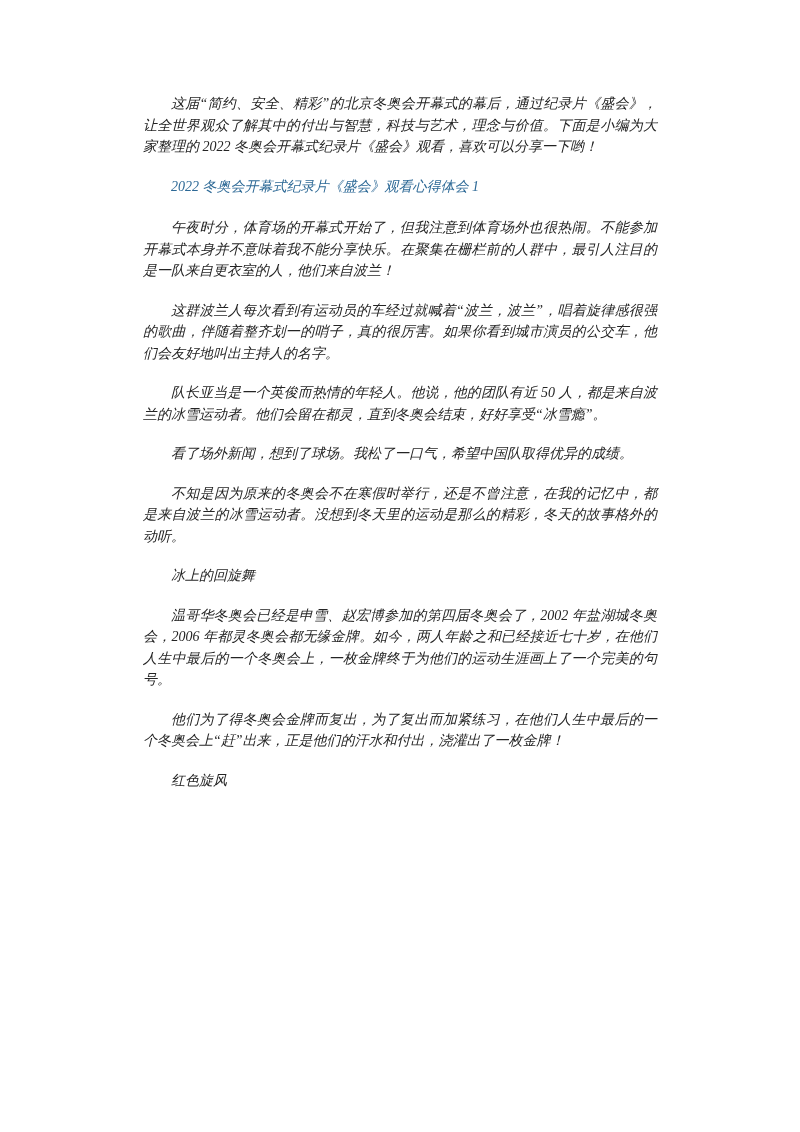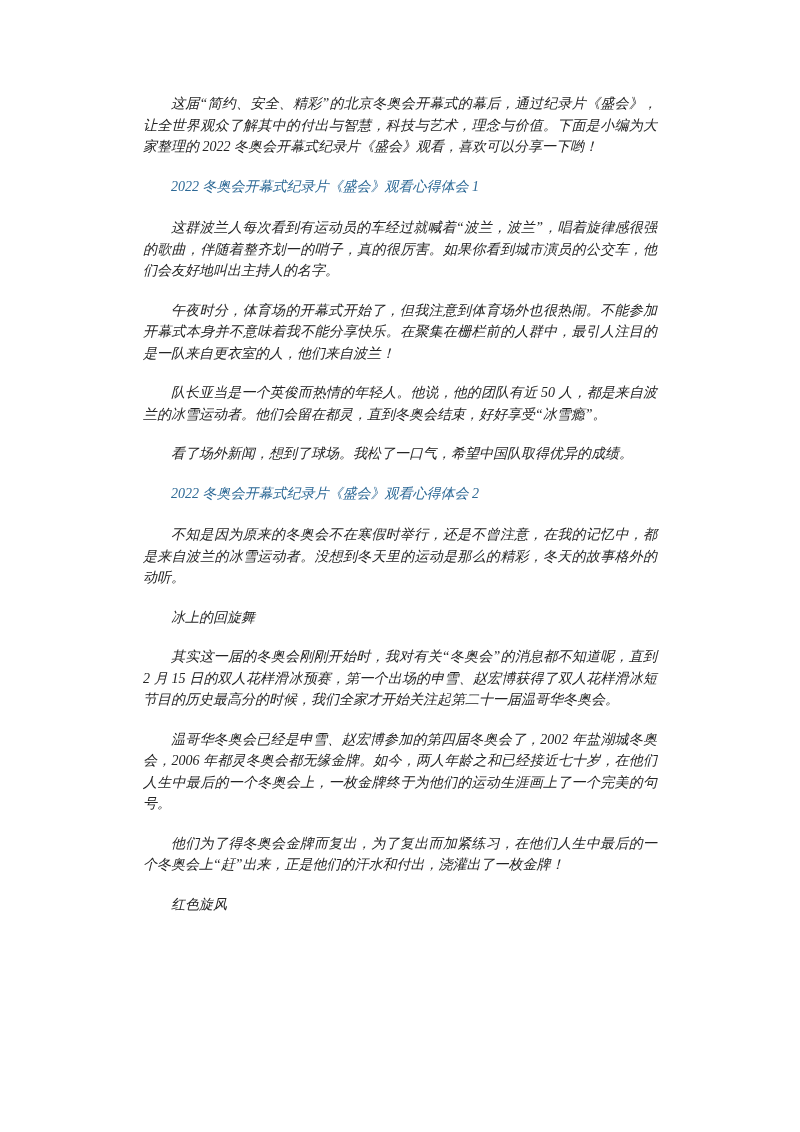--- a/index.html
+++ b/index.html
@@ -50,25 +50,23 @@
     text-align: left;
   }
 </style>
 </head>
 <body>
 
 <div class="page">
   <div class="doc-content" id="doc-content">
       <p class="paragraph">这届“简约、安全、精彩”的北京冬奥会开幕式的幕后，通过纪录片《盛会》，让全世界观众了解其中的付出与智慧，科技与艺术，理念与价值。下面是小编为大家整理的 2022 冬奥会开幕式纪录片《盛会》观看，喜欢可以分享一下哟！</p>
       <h2 class="heading">2022 冬奥会开幕式纪录片《盛会》观看心得体会 1</h2>
+      <p class="paragraph">午夜时分，体育场的开幕式开始了，但我注意到体育场外也很热闹。不能参加开幕式本身并不意味着我不能分享快乐。在聚集在栅栏前的人群中，最引人注目的是一队来自更衣室的人，他们来自波兰！</p>
       <p class="paragraph">这群波兰人每次看到有运动员的车经过就喊着“波兰，波兰”，唱着旋律感很强的歌曲，伴随着整齐划一的哨子，真的很厉害。如果你看到城市演员的公交车，他们会友好地叫出主持人的名字。</p>
-      <p class="paragraph">午夜时分，体育场的开幕式开始了，但我注意到体育场外也很热闹。不能参加开幕式本身并不意味着我不能分享快乐。在聚集在栅栏前的人群中，最引人注目的是一队来自更衣室的人，他们来自波兰！</p>
       <p class="paragraph">队长亚当是一个英俊而热情的年轻人。他说，他的团队有近 50 人，都是来自波兰的冰雪运动者。他们会留在都灵，直到冬奥会结束，好好享受“冰雪瘾”。</p>
       <p class="paragraph">看了场外新闻，想到了球场。我松了一口气，希望中国队取得优异的成绩。</p>
-      <h2 class="heading">2022 冬奥会开幕式纪录片《盛会》观看心得体会 2</h2>
       <p class="paragraph">不知是因为原来的冬奥会不在寒假时举行，还是不曾注意，在我的记忆中，都是来自波兰的冰雪运动者。没想到冬天里的运动是那么的精彩，冬天的故事格外的动听。</p>
       <p class="subheading">冰上的回旋舞</p>
-      <p class="paragraph">其实这一届的冬奥会刚刚开始时，我对有关“冬奥会”的消息都不知道呢，直到 2 月 15 日的双人花样滑冰预赛，第一个出场的申雪、赵宏博获得了双人花样滑冰短节目的历史最高分的时候，我们全家才开始关注起第二十一届温哥华冬奥会。</p>
       <p class="paragraph">温哥华冬奥会已经是申雪、赵宏博参加的第四届冬奥会了，2002 年盐湖城冬奥会，2006 年都灵冬奥会都无缘金牌。如今，两人年龄之和已经接近七十岁，在他们人生中最后的一个冬奥会上，一枚金牌终于为他们的运动生涯画上了一个完美的句号。</p>
       <p class="paragraph">他们为了得冬奥会金牌而复出，为了复出而加紧练习，在他们人生中最后的一个冬奥会上“赶”出来，正是他们的汗水和付出，浇灌出了一枚金牌！</p>
       <p class="subheading">红色旋风</p>
     </div>
 </div>
 
 </body></html>

